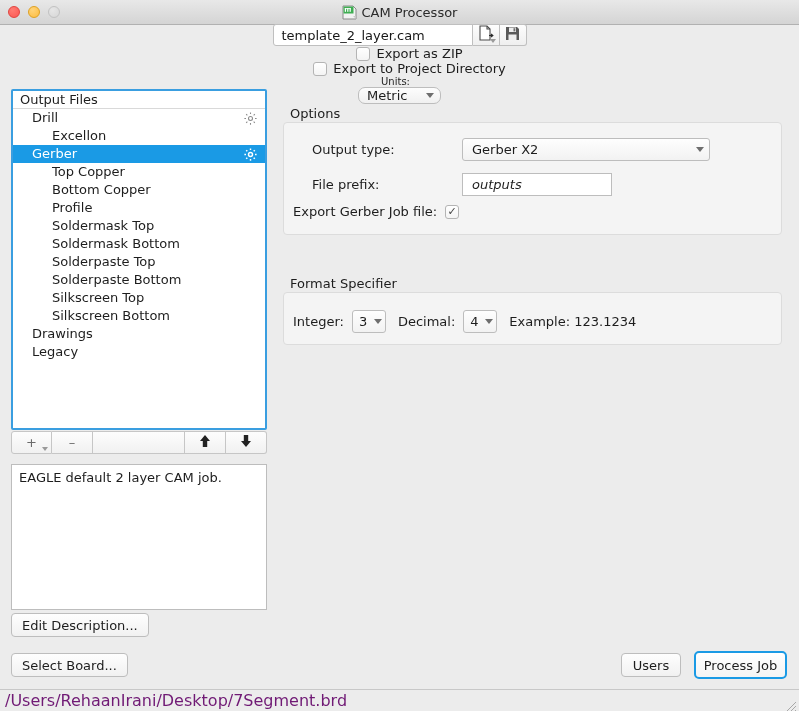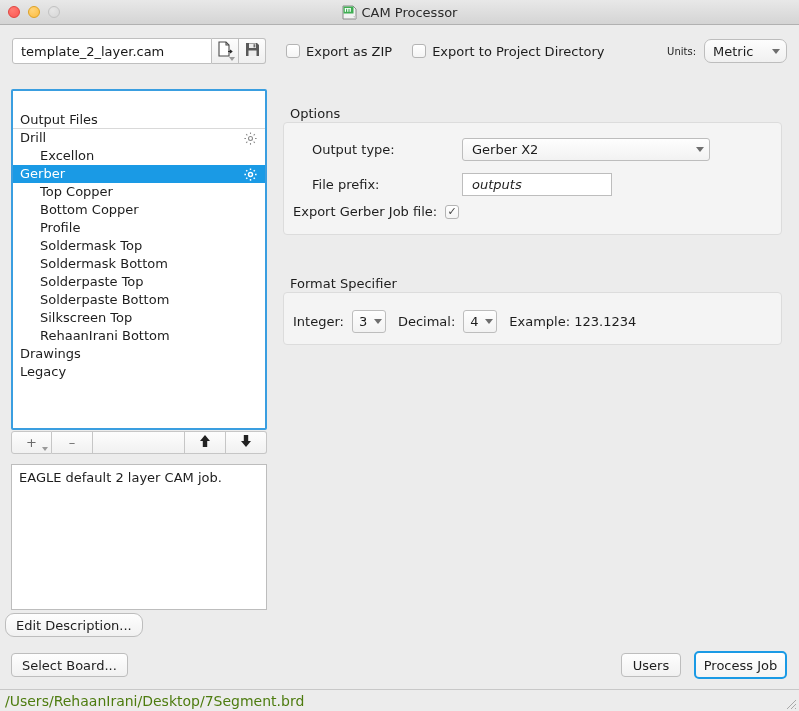--- a/index.html
+++ b/index.html
@@ -62,20 +62,21 @@
   
   .toolbar {
     position: absolute;
     left: 0; right: 0;
     top: 24px;
     height: 54px;
     display: flex;
     align-items: center;
     padding: 0 12px;
     box-sizing: border-box;
+    flex-direction: column;
   }
   .jobfield {
     display: flex;
     align-items: stretch;
     height: 26px;
   }
   .jobname {
     width: 200px;
     background: #fff;
     border: 1px solid #bfbfbf;
@@ -160,33 +161,32 @@
   }
   .list-header {
     height: 18px;
     line-height: 17px;
     padding-left: 7px;
     font-size: 13px;
     color: #1d1d1d;
     background: #fff;
     border-bottom: 1px solid #d9d9d9;
     box-sizing: border-box;
-    margin-top: 20px;
   }
   .row {
     height: 18px;
     line-height: 18px;
     display: flex;
     align-items: center;
     font-size: 13px;
     color: #1d1d1d;
     box-sizing: border-box;
     padding-right: 7px;
   }
-  .row .lbl { flex: 1; white-space: nowrap; }
+  .row .lbl { flex: 1; white-space: nowrap; margin-left: 12px; }
   .row.lvl0 .lbl { padding-left: 7px; }
   .row.lvl1 .lbl { padding-left: 27px; }
   .row.selected {
     background: #1a9ae5;
     color: #ffffff;
   }
 
   .listtools {
     position: absolute;
     left: 11px;
@@ -244,23 +244,22 @@
     align-items: center;
     justify-content: center;
     padding: 0 10px;
     box-sizing: border-box;
     font-size: 13px;
     color: #1d1d1d;
     white-space: nowrap;
   }
   .btn-editdesc {
     position: absolute;
-    left: 5px;
+    left: 11px;
     top: 613px;
-    border-radius: 9px;
   }
   .btn-selectboard {
     position: absolute;
     left: 11px;
     top: 653px;
   }
   .btn-cancel {
     position: absolute;
     left: 621px;
     top: 653px;
@@ -341,22 +340,22 @@
   .statusbar {
     position: absolute;
     left: 0; right: 0;
     bottom: 0;
     height: 22px;
     background: #ececec;
     border-top: 1px solid #c8c8c8;
     display: flex;
     align-items: center;
     padding-left: 5px;
-    font-size: 14px;
-    color: #4d7c0f;
+    font-size: 16px;
+    color: #701a75;
     box-sizing: border-box;
   }
   .resize-grip {
     position: absolute;
     right: 2px;
     bottom: 2px;
     width: 12px;
     height: 12px;
   }
 </style>
@@ -476,21 +475,21 @@
       <div class="row lvl1">
         <span class="lbl">Solderpaste Top</span>
       </div>
       <div class="row lvl1">
         <span class="lbl">Solderpaste Bottom</span>
       </div>
       <div class="row lvl1">
         <span class="lbl">Silkscreen Top</span>
       </div>
       <div class="row lvl1">
-        <span class="lbl">RehaanIrani Bottom</span>
+        <span class="lbl">Silkscreen Bottom</span>
       </div>
       <div class="row lvl0">
         <span class="lbl">Drawings</span>
       </div>
       <div class="row lvl0">
         <span class="lbl">Legacy</span>
       </div>
     </div>
 </div>
 

